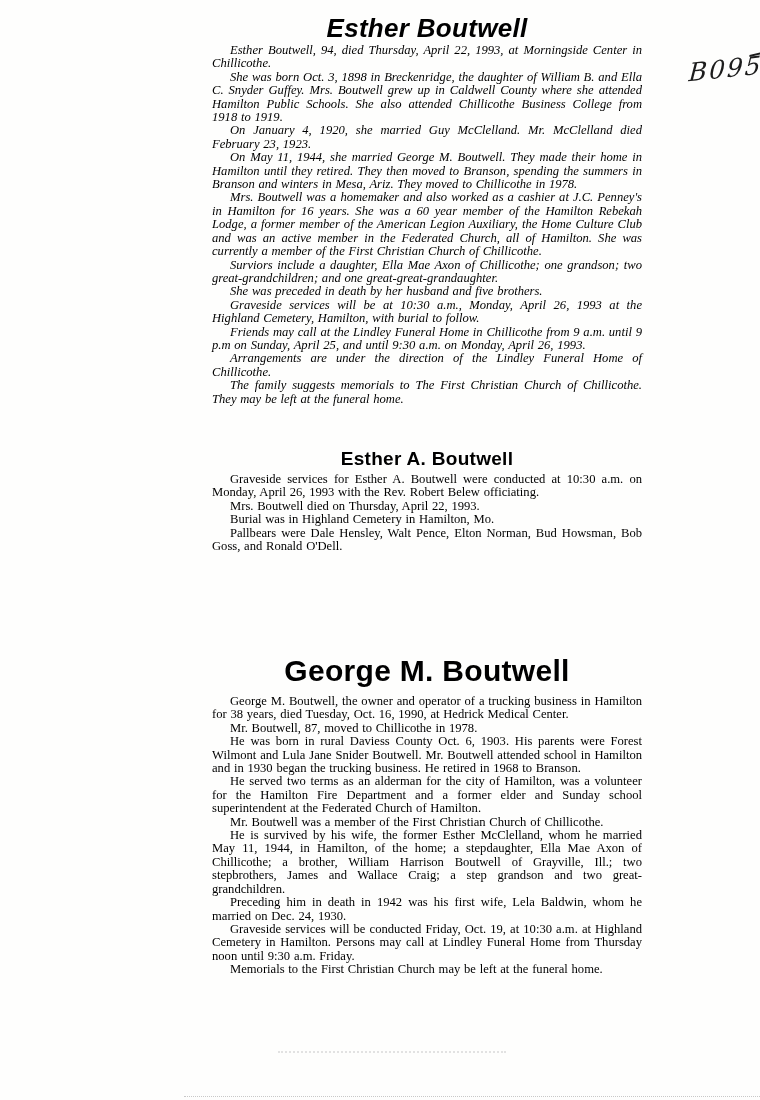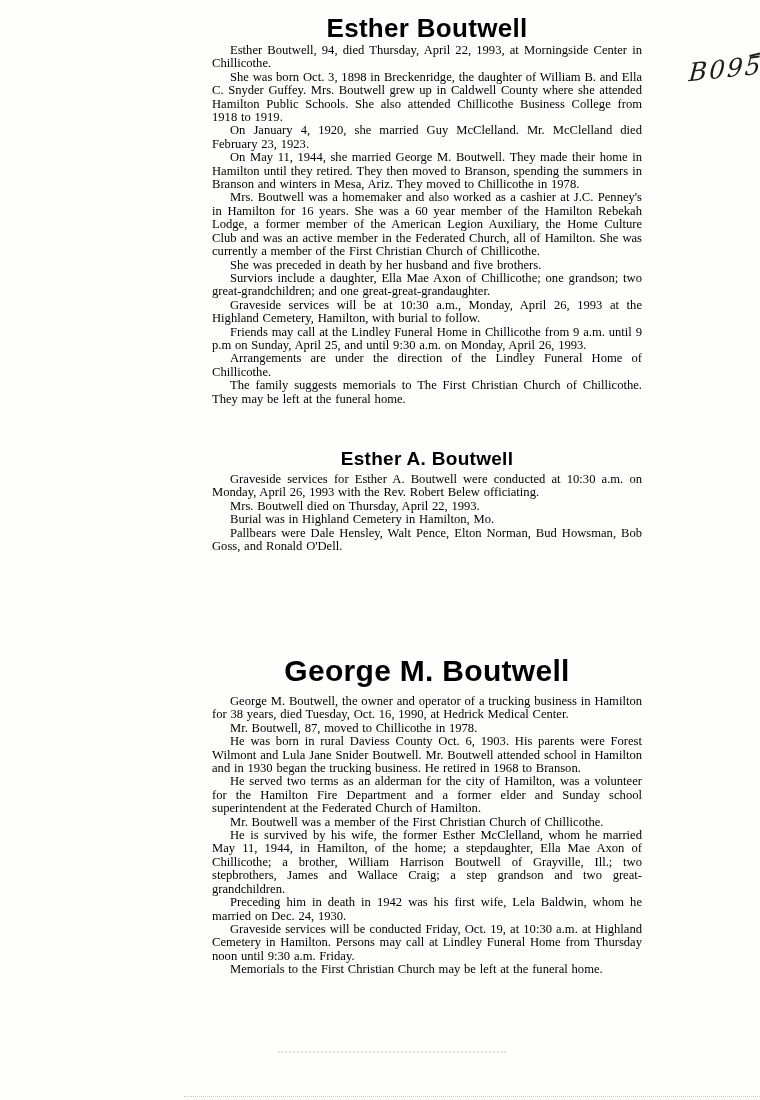--- a/index.html
+++ b/index.html
@@ -21,21 +21,21 @@
     width: 430px;
   }
   .obit-title {
     margin: 0;
     text-align: center;
     font-family: "Liberation Sans", sans-serif;
     font-weight: bold;
     color: #000;
     letter-spacing: 0.3px;
   }
-  .obit-esther   { top: 13px; }
+  .obit-esther   { top: 13px; font-style: italic; }
   .obit-esther-a { top: 446px; }
   .obit-george   { top: 652px; }
   .obit-esther   .obit-title { font-size: 26px; line-height: 30px; margin-bottom: 1px; }
   .obit-esther-a .obit-title { font-size: 19px; line-height: 25px; margin-bottom: 2px; }
   .obit-george   .obit-title { font-size: 30px; line-height: 37px; margin-bottom: 6px; }
   .obit-body p {
     margin: 0;
     font-size: 12.6px;
     line-height: 13.4px;
     text-align: justify;
@@ -92,22 +92,22 @@
   <div class="handwritten">B095</div>
 
   <section class="obituary obit-esther">
     <h1 class="obit-title">Esther Boutwell</h1>
     <div class="obit-body">
         <p>Esther Boutwell, 94, died Thursday, April 22, 1993, at Morningside Center in Chillicothe.</p>
         <p>She was born Oct. 3, 1898 in Breckenridge, the daughter of William B. and Ella C. Snyder Guffey. Mrs. Boutwell grew up in Caldwell County where she attended Hamilton Public Schools. She also attended Chillicothe Business College from 1918 to 1919.</p>
         <p>On January 4, 1920, she married Guy McClelland. Mr. McClelland died February 23, 1923.</p>
         <p>On May 11, 1944, she married George M. Boutwell. They made their home in Hamilton until they retired. They then moved to Branson, spending the summers in Branson and winters in Mesa, Ariz. They moved to Chillicothe in 1978.</p>
         <p>Mrs. Boutwell was a homemaker and also worked as a cashier at J.C. Penney's in Hamilton for 16 years. She was a 60 year member of the Hamilton Rebekah Lodge, a former member of the American Legion Auxiliary, the Home Culture Club and was an active member in the Federated Church, all of Hamilton. She was currently a member of the First Christian Church of Chillicothe.</p>
+        <p>Surviors include a daughter, Ella Mae Axon of Chillicothe; one grandson; two great-grandchildren; and one great-great-grandaughter.</p>
         <p>She was preceded in death by her husband and five brothers.</p>
-        <p>Surviors include a daughter, Ella Mae Axon of Chillicothe; one grandson; two great-grandchildren; and one great-great-grandaughter.</p>
         <p>Graveside services will be at 10:30 a.m., Monday, April 26, 1993 at the Highland Cemetery, Hamilton, with burial to follow.</p>
         <p>Friends may call at the Lindley Funeral Home in Chillicothe from 9 a.m. until 9 p.m on Sunday, April 25, and until 9:30 a.m. on Monday, April 26, 1993.</p>
         <p>Arrangements are under the direction of the Lindley Funeral Home of Chillicothe.</p>
         <p>The family suggests memorials to The First Christian Church of Chillicothe. They may be left at the funeral home.</p>
       </div>
   </section>
 
   <section class="obituary obit-esther-a">
     <h1 class="obit-title">Esther A. Boutwell</h1>
     <div class="obit-body">

